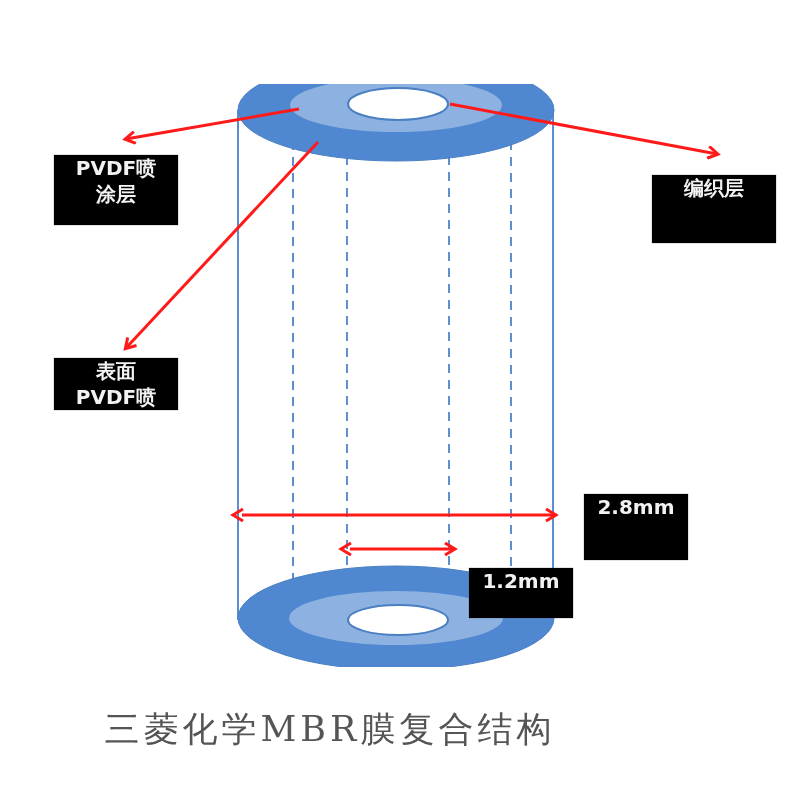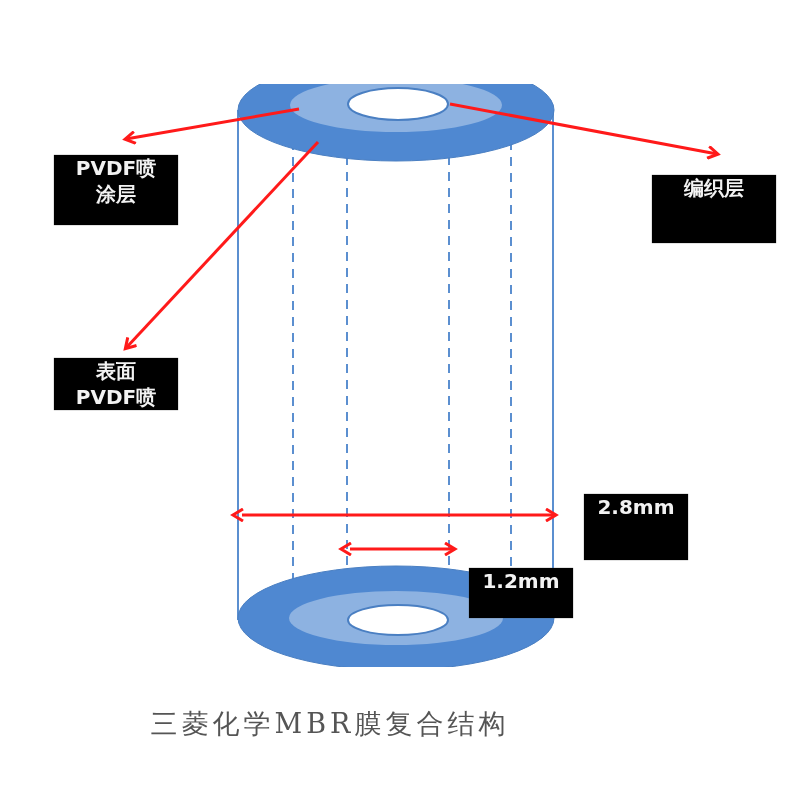--- a/index.html
+++ b/index.html
@@ -7,21 +7,21 @@
   #diagram { position:absolute; left:0; top:0; width:800px; height:800px; }
   .label {
     position:absolute; background:#000; color:#f2f2f2;
     font-family:"DejaVu Sans", sans-serif; font-weight:bold;
     font-size:20px; line-height:26px; text-align:center;
     display:flex; flex-direction:column; align-items:center; justify-content:flex-start;
     box-shadow:0 0 1px #555;
   }
   .caption {
     position:absolute; left:0; width:660px; top:706px; text-align:center;
-    font-family:"DejaVu Serif", serif; font-size:27px; color:#555;
+    font-family:"DejaVu Serif", serif; font-size:35px; color:#555;
     letter-spacing:4px;
   }
 </style>
 </head>
 <body>
 
 <svg id="diagram" viewBox="0 0 800 800" xmlns="http://www.w3.org/2000/svg">
   <defs>
     <marker id="ah" markerWidth="14" markerHeight="14" refX="10" refY="7" orient="auto" markerUnits="userSpaceOnUse">
       <path d="M1,1 L11,7 L1,13" fill="none" stroke="#ff1a1a" stroke-width="3"></path>

